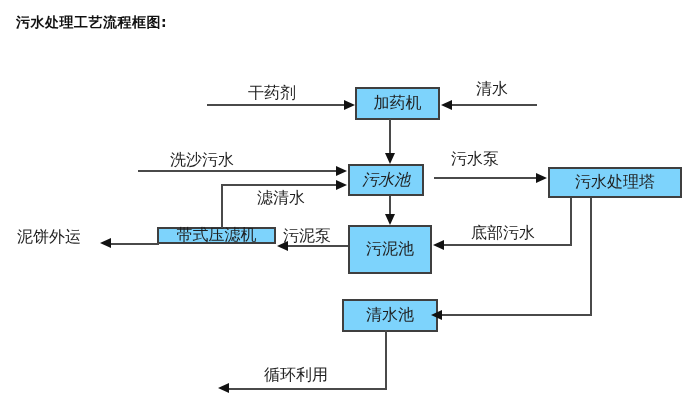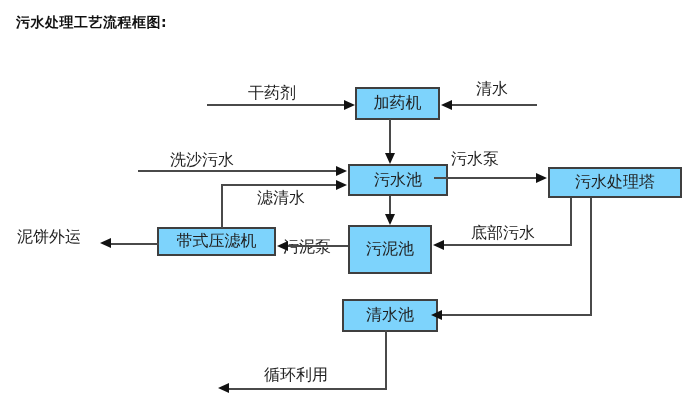--- a/index.html
+++ b/index.html
@@ -21,33 +21,33 @@
   .lbl { position:absolute; font-size:16px; color:#1f1f1f; white-space:nowrap; }
   .hline { position:absolute; height:2px; background:#4a4a4a; }
   .vline { position:absolute; width:2px; background:#4a4a4a; }
   .ah { position:absolute; width:0; height:0; }
   .ah-right { border-top:5px solid transparent; border-bottom:5px solid transparent; border-left:11px solid #121212; }
   .ah-left  { border-top:5px solid transparent; border-bottom:5px solid transparent; border-right:11px solid #121212; }
   .ah-down  { border-left:5px solid transparent; border-right:5px solid transparent; border-top:11px solid #121212; }
 
   
   #node-dosing        { left:355px; top:87px;  width:85px;  height:33px; }
-  #node-sewage-pool   { left:348px; top:164px; width:100px;  height:32px; }
+  #node-sewage-pool   { left:348px; top:164px; width:76px;  height:32px;font-style:italic; }
   #node-tower         { left:548px; top:167px; width:134px; height:31px; }
   #node-sludge-pool   { left:348px; top:225px; width:84px;  height:49px; }
-  #node-belt-press    { left:157px; top:227px; width:119px; height:29px; }
+  #node-belt-press    { left:157px; top:227px; width:119px; height:17px; }
   #node-clean-pool    { left:342px; top:299px; width:96px;  height:33px; }
 
   
   #lbl-dry-agent     { left:248px; top:83px; }
   #lbl-clean-water   { left:476px; top:79px;text-align:right; }
   #lbl-sand-wash     { left:170px; top:150px; }
   #lbl-sewage-pump   { left:451px; top:149px; }
   #lbl-filtered      { left:257px; top:188px; }
-  #lbl-sludge-pump   { left:283px; top:237px;font-family:Liberation Mono, monospace; }
+  #lbl-sludge-pump   { left:283px; top:226px;font-family:Liberation Mono, monospace; }
   #lbl-mud-cake      { left:17px;  top:227px; }
   #lbl-bottom-sewage { left:471px; top:223px; }
   #lbl-recycle       { left:264px; top:365px; }
 
   
   #l-dry-agent      { left:207px; top:104px; width:140px; }
   #l-clean-water    { left:450px; top:104px; width:87px;  }
   #l-dosing-down    { left:389px; top:119px; height:36px; }
   #l-sand-wash      { left:138px; top:170px; width:200px; }
   #l-filtered-h     { left:222px; top:184px; width:116px; }

